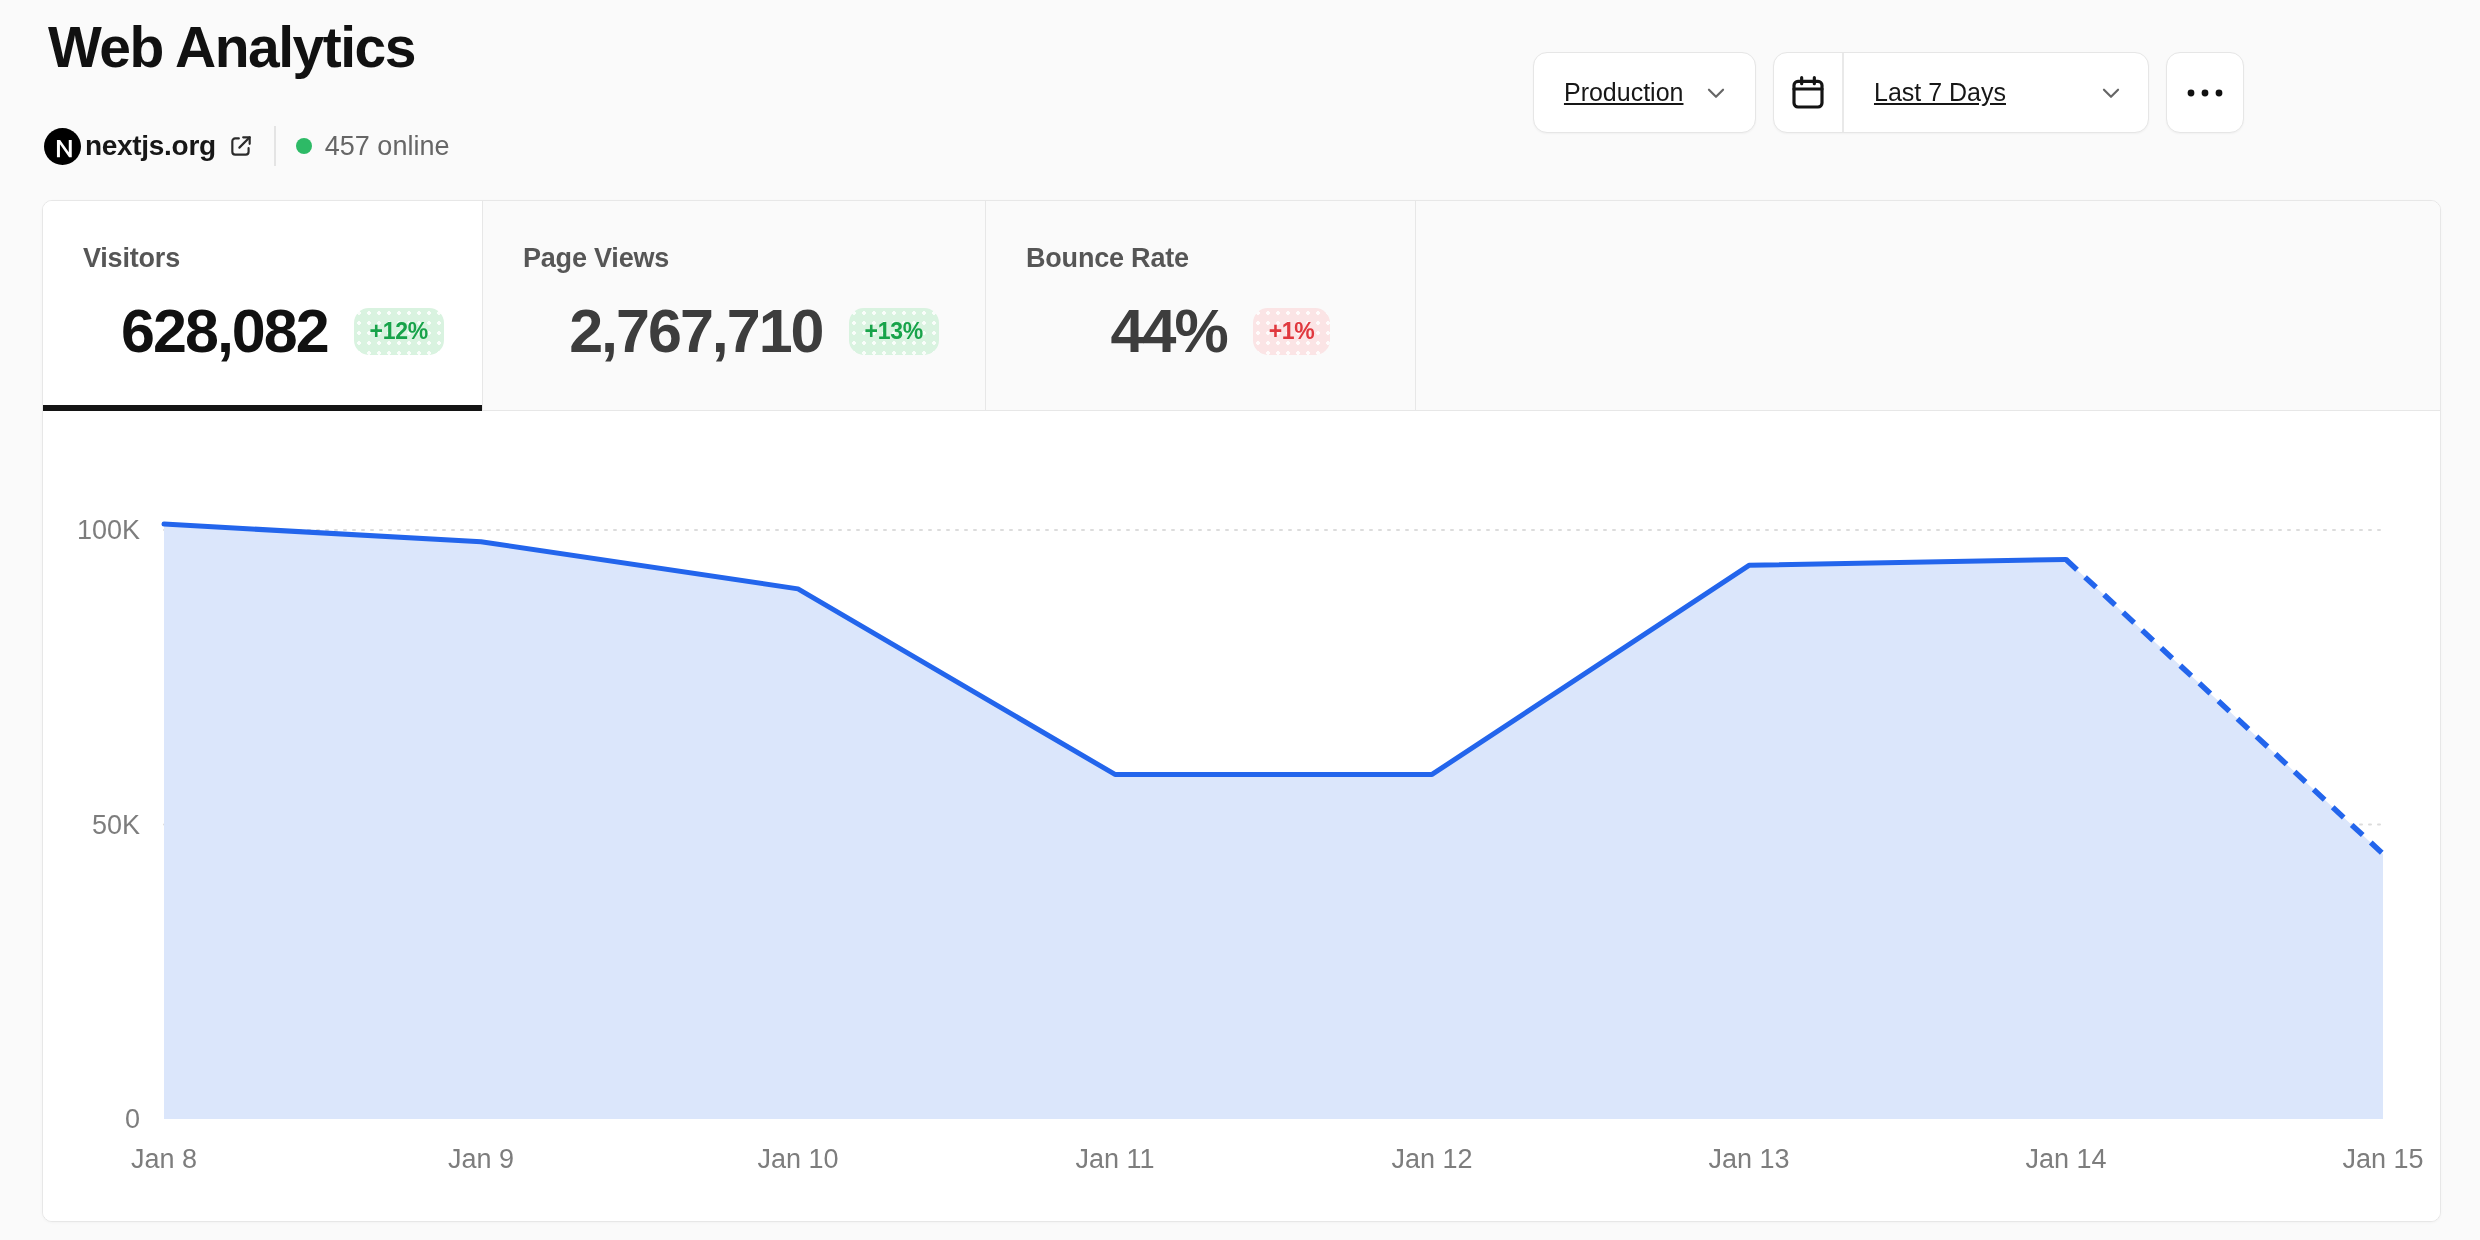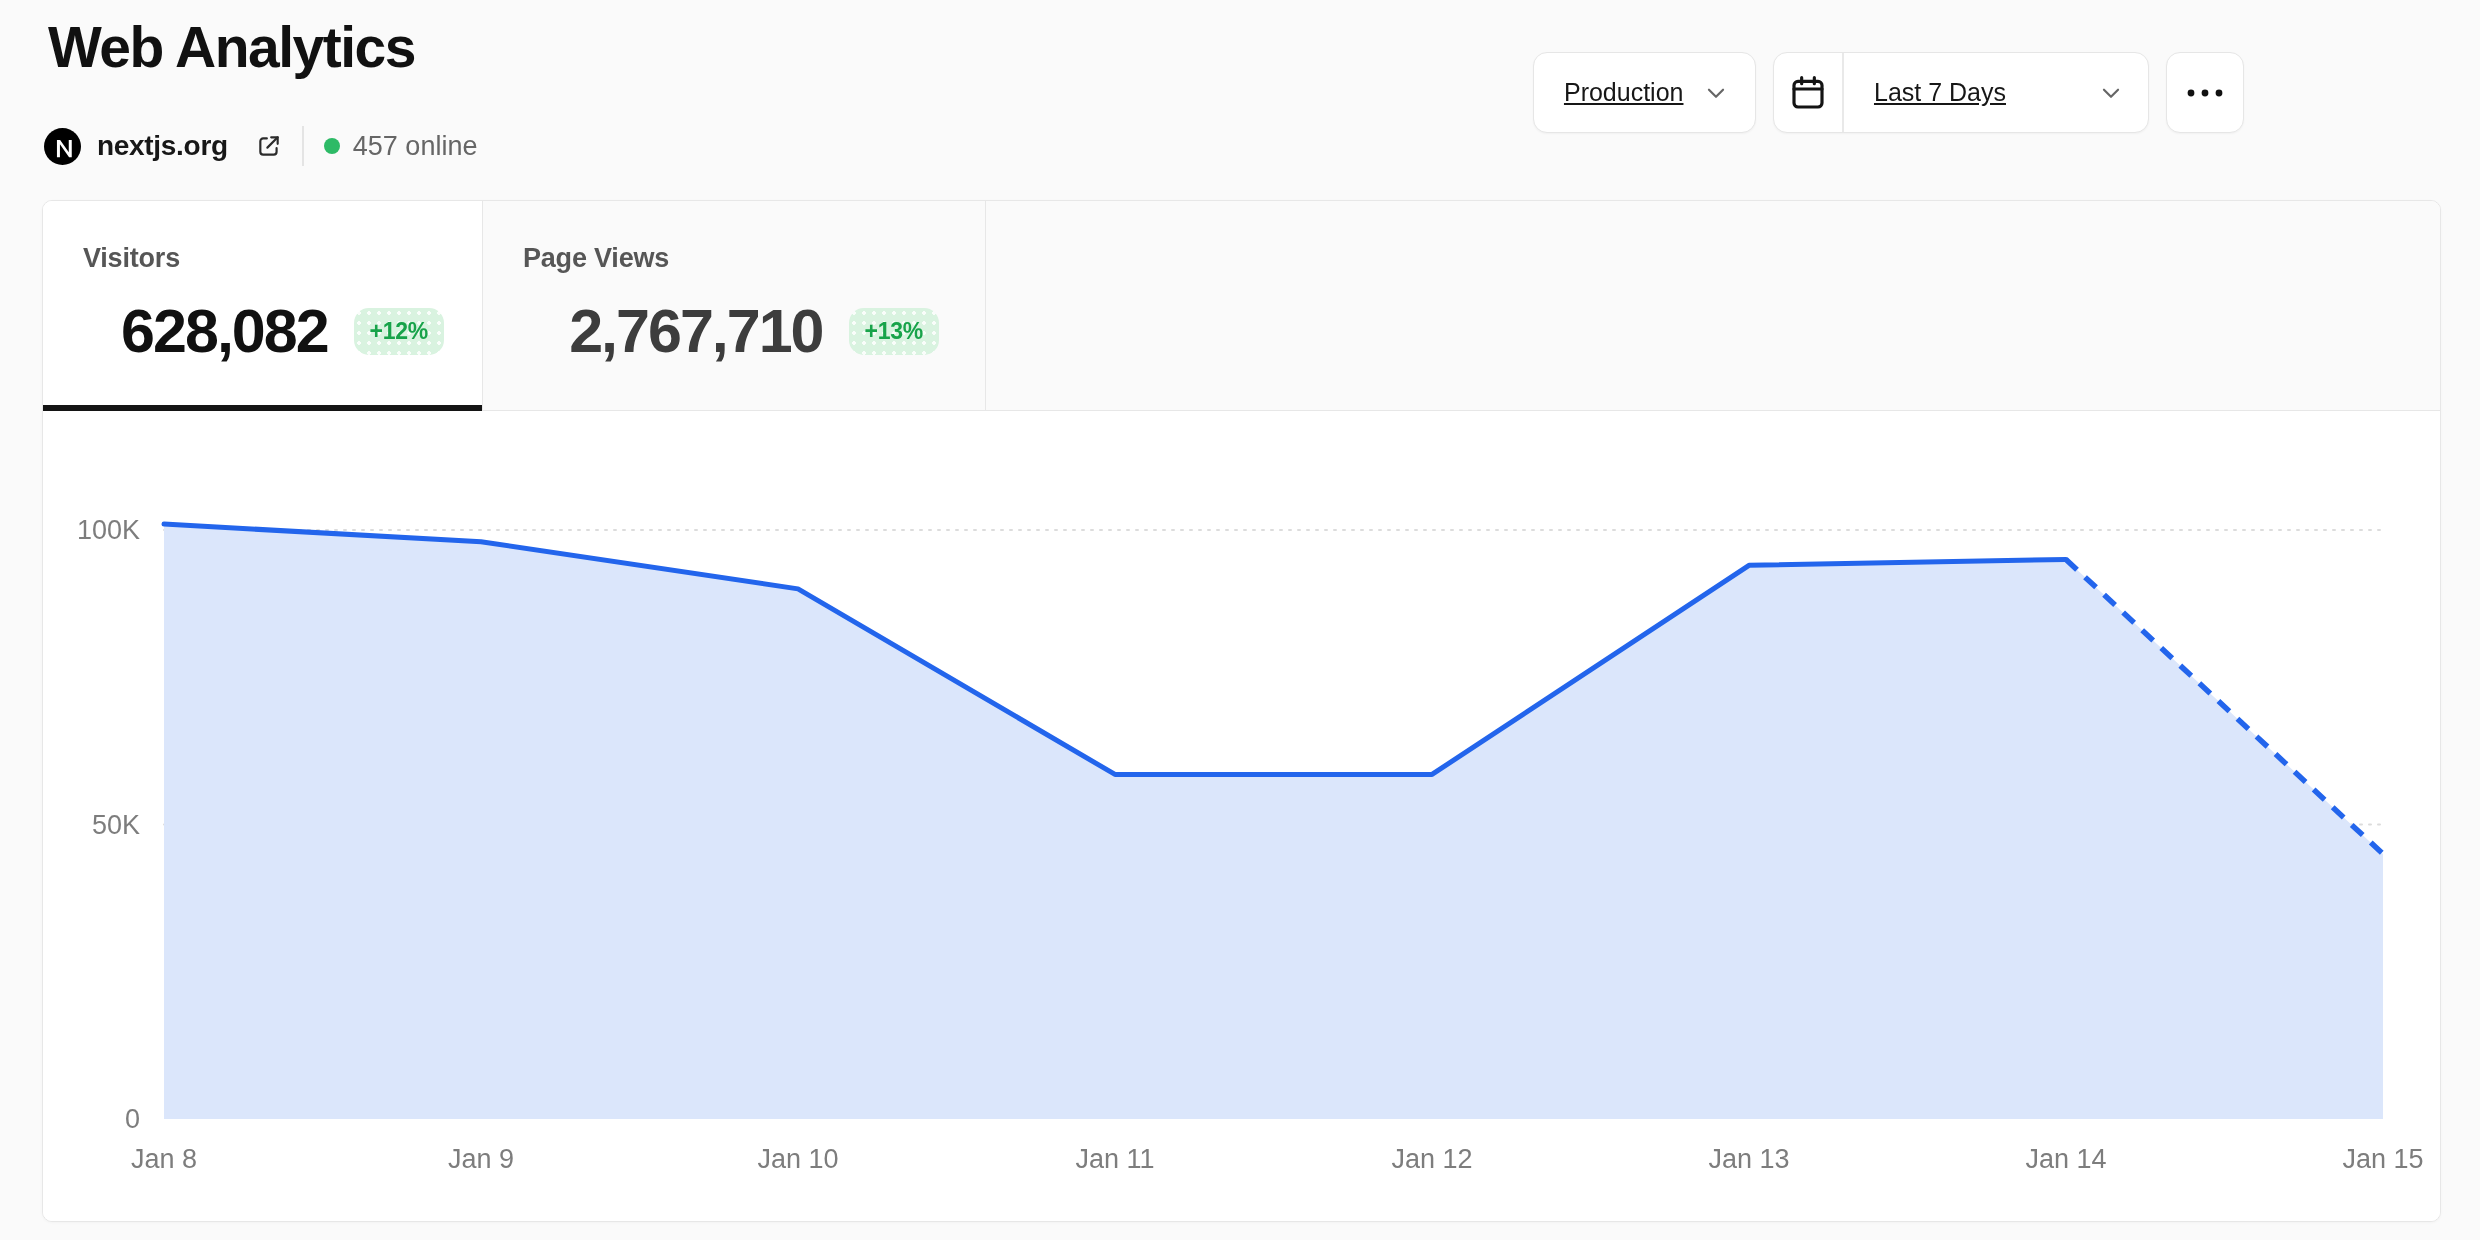--- a/index.html
+++ b/index.html
@@ -13,21 +13,21 @@
   .page { position:relative; width:2288px; height:1240px; }
 
   
   .topbar { position:absolute; top:0; left:0; right:0; height:200px; }
   .page-title {
     position:absolute; left:48px; top:14px;
     font-size:57px; font-weight:700; letter-spacing:-1.5px; color:#111;
   }
   .site-row { position:absolute; left:44px; top:126px; display:flex; align-items:center; }
   .nextjs-logo { width:37px; height:37px; display:inline-flex; }
-  .site-link { display:inline-flex; align-items:center; gap:26px; margin-left:16px; text-decoration:none; color:#171717; cursor:pointer; }
+  .site-link { display:inline-flex; align-items:center; gap:10px; margin-left:4px; text-decoration:none; color:#171717; cursor:pointer; }
   .site-domain { font-size:28px; font-weight:600; letter-spacing:-0.3px; }
   .ext-icon { width:26px; height:26px; margin-left:2px; }
   .vdiv { width:2px; height:40px; background:#e4e4e4; margin:0 20px 0 20px; }
   .online { display:inline-flex; align-items:center; gap:13px; }
   .online-dot { width:16px; height:16px; border-radius:50%; background:#2dba66; }
   .online-label { font-size:27px; color:#666; }
 
   .controls { position:absolute; top:52px; right:44px; display:flex; align-items:center; gap:17px; }
   .btn {
     height:81px; background:#fff; border:1.5px solid #e6e6e6; border-radius:14px;
@@ -157,20 +157,27 @@
       </div>
 
       <div class="tab tab-1 pos">
         <div class="tab-label">Page Views</div>
         <div class="tab-value-row">
           <span class="tab-value">2,767,710</span>
           <span class="badge">+13%</span>
         </div>
       </div>
 
+      <div class="tab tab-2 neg">
+        <div class="tab-label">Bounce Rate</div>
+        <div class="tab-value-row">
+          <span class="tab-value">44%</span>
+          <span class="badge">+1%</span>
+        </div>
+      </div>
 
       <div class="tab-filler"></div>
     </div>
 
     <div class="chart-wrap">
       <svg class="chart-svg" viewBox="0 0 2396 810" preserveAspectRatio="none">
           <line x1="121" x2="2340" y1="119" y2="119" class="gridline"></line>
           <text x="97" y="128" class="ytick">100K</text>
           <line x1="121" x2="2340" y1="413.5" y2="413.5" class="gridline"></line>
           <text x="97" y="422.5" class="ytick">50K</text>

